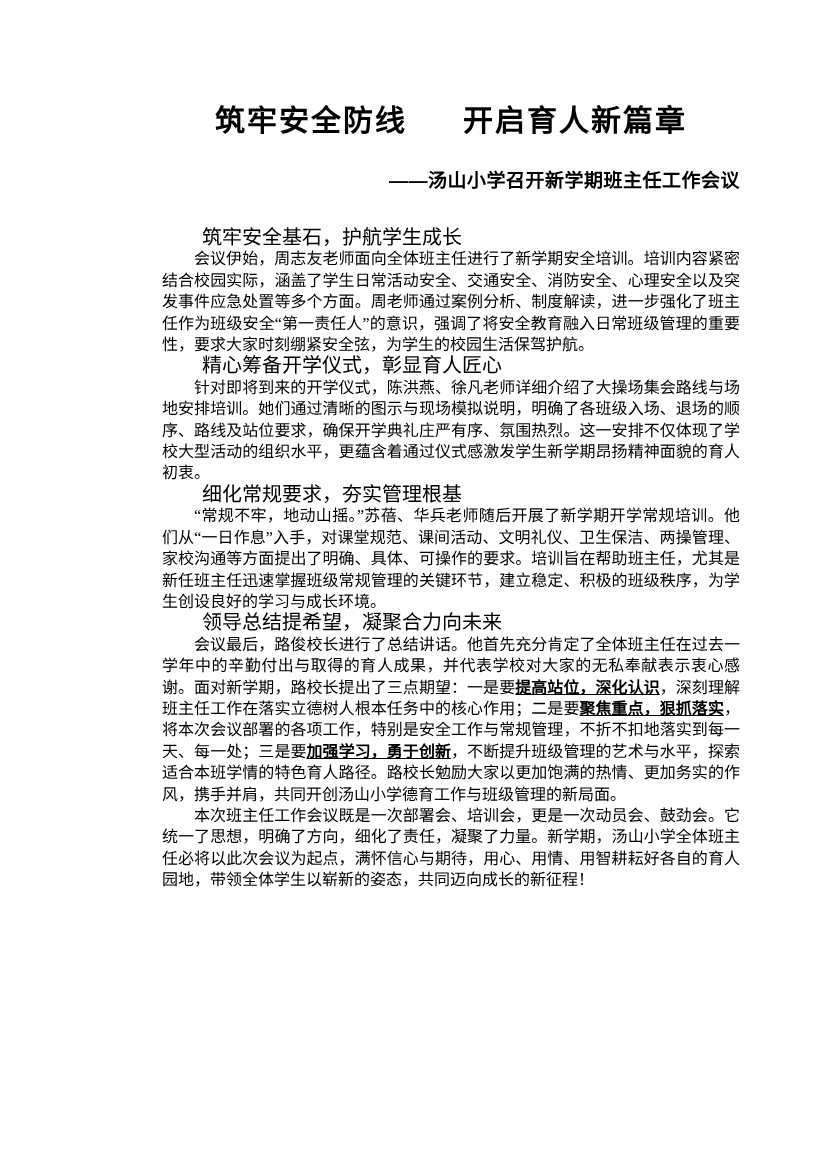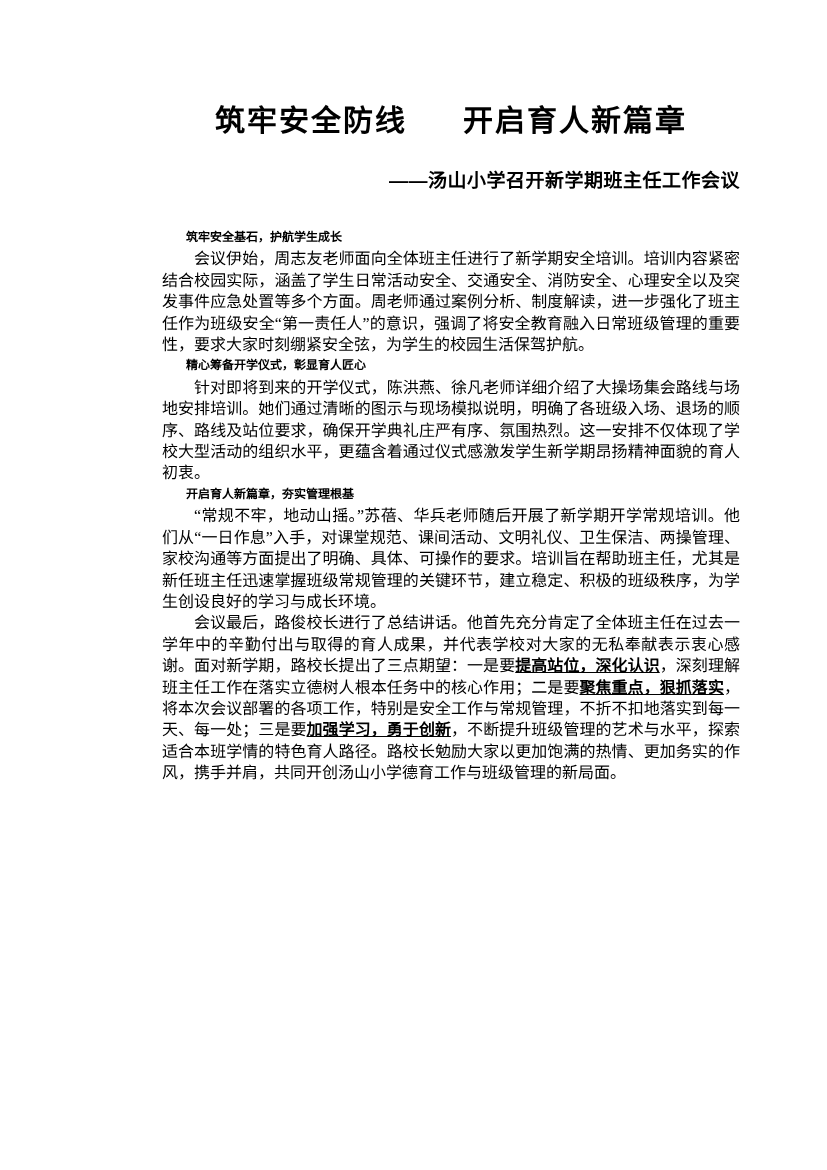--- a/index.html
+++ b/index.html
@@ -44,23 +44,23 @@
   .body-block { margin-top: 33px; }
   .para {
     margin: 0;
     font-size: 16px;
     line-height: 21.4px;
     text-align: justify;
     text-indent: 2em;
   }
   .section-heading {
     margin: 0;
-    font-size: 12px;
+    font-size: 20px;
     line-height: 21.4px;
-    font-weight: 700;
+    font-weight: 400;
     text-indent: 2em;
     font-family: "Liberation Sans", "DejaVu Sans", sans-serif;
   }
   .run-bold { font-weight: 700; text-decoration: underline; }
 </style>
 </head>
 <body>
 
 <div class="page">
 
@@ -73,22 +73,24 @@
   <div class="body-block">
 
 
 
     <p class="section-heading">筑牢安全基石，护航学生成长</p>
     <p class="para">会议伊始，周志友老师面向全体班主任进行了新学期安全培训。培训内容紧密结合校园实际，涵盖了学生日常活动安全、交通安全、消防安全、心理安全以及突发事件应急处置等多个方面。周老师通过案例分析、制度解读，进一步强化了班主任作为班级安全“第一责任人”的意识，强调了将安全教育融入日常班级管理的重要性，要求大家时刻绷紧安全弦，为学生的校园生活保驾护航。</p>
 
     <p class="section-heading">精心筹备开学仪式，彰显育人匠心</p>
     <p class="para">针对即将到来的开学仪式，陈洪燕、徐凡老师详细介绍了大操场集会路线与场地安排培训。她们通过清晰的图示与现场模拟说明，明确了各班级入场、退场的顺序、路线及站位要求，确保开学典礼庄严有序、氛围热烈。这一安排不仅体现了学校大型活动的组织水平，更蕴含着通过仪式感激发学生新学期昂扬精神面貌的育人初衷。</p>
 
-    <p class="section-heading">开启育人新篇章，夯实管理根基</p>
+    <p class="section-heading">细化常规要求，夯实管理根基</p>
     <p class="para">“常规不牢，地动山摇。”苏蓓、华兵老师随后开展了新学期开学常规培训。他们从“一日作息”入手，对课堂规范、课间活动、文明礼仪、卫生保洁、两操管理、家校沟通等方面提出了明确、具体、可操作的要求。培训旨在帮助班主任，尤其是新任班主任迅速掌握班级常规管理的关键环节，建立稳定、积极的班级秩序，为学生创设良好的学习与成长环境。</p>
 
+    <p class="section-heading">领导总结提希望，凝聚合力向未来</p>
     <p class="para">
       <span>会议最后，路俊校长进行了总结讲话。他首先充分肯定了全体班主任在过去一学年中的辛勤付出与取得的育人成果，并代表学校对大家的无私奉献表示衷心感谢。面对新学期，路校长提出了三点期望：一是要</span><span class="run-bold">提高站位，深化认识</span><span>，深刻理解班主任工作在落实立德树人根本任务中的核心作用；二是要</span><span class="run-bold">聚焦重点，狠抓落实</span><span>，将本次会议部署的各项工作，特别是安全工作与常规管理，不折不扣地落实到每一天、每一处；三是要</span><span class="run-bold">加强学习，勇于创新</span><span>，不断提升班级管理的艺术与水平，探索适合本班学情的特色育人路径。路校长勉励大家以更加饱满的热情、更加务实的作风，携手并肩，共同开创汤山小学德育工作与班级管理的新局面。</span>
     </p>
 
+    <p class="para">本次班主任工作会议既是一次部署会、培训会，更是一次动员会、鼓劲会。它统一了思想，明确了方向，细化了责任，凝聚了力量。新学期，汤山小学全体班主任必将以此次会议为起点，满怀信心与期待，用心、用情、用智耕耘好各自的育人园地，带领全体学生以崭新的姿态，共同迈向成长的新征程！</p>
 
   </div>
 </div>
 
 </body></html>

